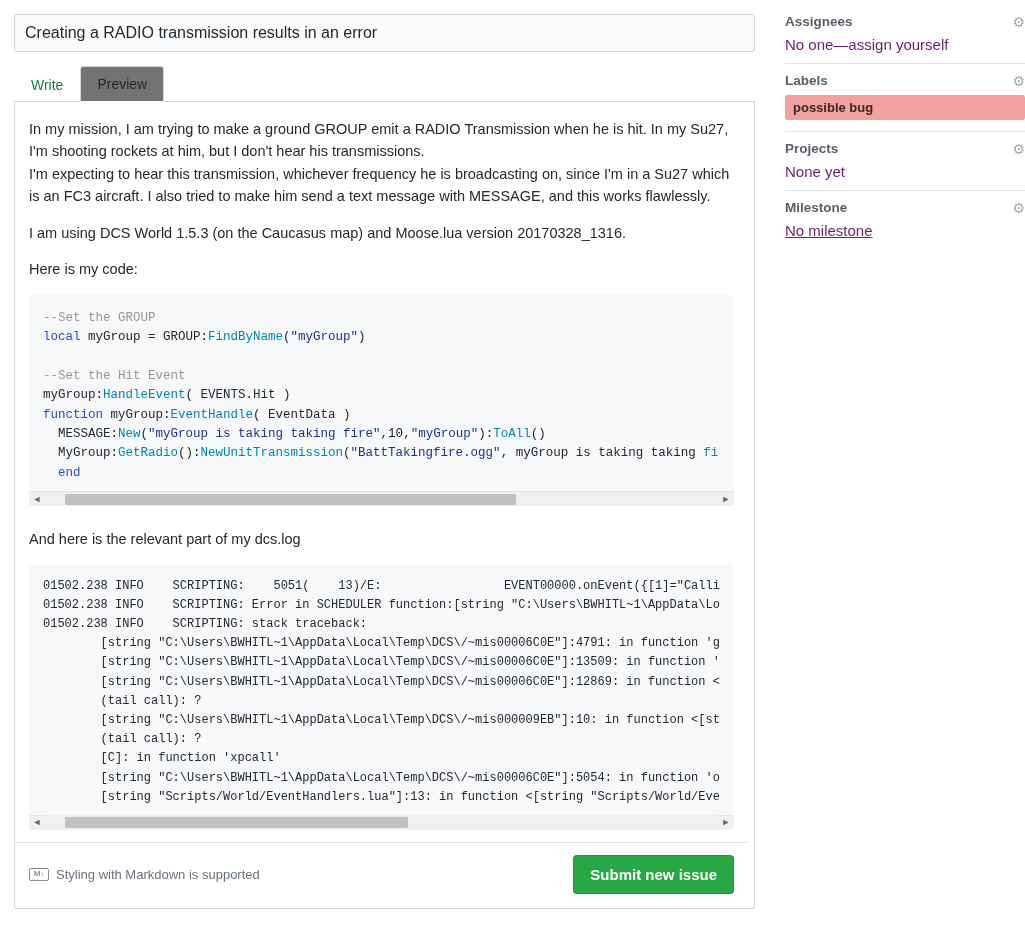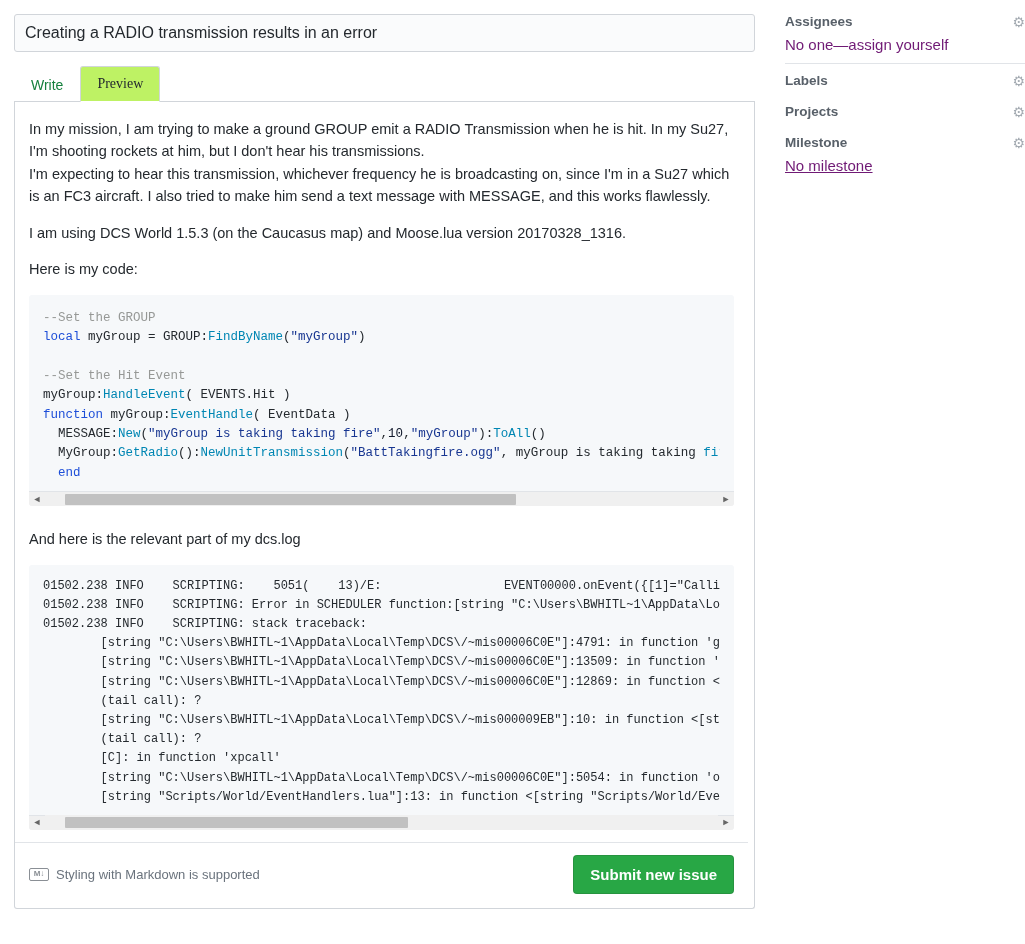--- a/index.html
+++ b/index.html
@@ -52,26 +52,25 @@
     color: #15803d;
     border: 1px solid transparent;
     border-bottom: none;
     background: transparent;
     cursor: pointer;
     line-height: 1.2;
     position: relative;
     top: 1px;
   }
   .tab.active {
-    background: #bef264;
+    background: #737373;
     border: 1px solid #d1d5da;
     border-bottom: 1px solid #ffffff;
     border-radius: 3px 3px 0 0;
     color: #24292e;
-    font-family: Liberation Serif, serif;
   }
   .body-panel {
     border: 1px solid #d1d5da;
     border-top: none;
     border-radius: 0 0 3px 3px;
     padding: 16px 20px 0 14px;
     background: #fff;
     width: 741px;
     position: relative;
   }
@@ -326,27 +325,31 @@
         <span class="gear">⚙</span>
       </div>
       <div class="side-body">No one—assign yourself</div>
     </div>
 
     <div class="side-section">
       <div class="side-head">
         <span class="side-title">Labels</span>
         <span class="gear">⚙</span>
       </div>
+      <div class="chip-wrap">
+        <span class="label-chip" style="background: rgb(242, 160, 160);">possible bug</span>
+      </div>
     </div>
 
     <div class="side-section">
       <div class="side-head">
         <span class="side-title">Projects</span>
         <span class="gear">⚙</span>
       </div>
+      <div class="side-body">None yet</div>
     </div>
 
     <div class="side-section">
       <div class="side-head">
         <span class="side-title">Milestone</span>
         <span class="gear">⚙</span>
       </div>
       <div class="side-body nolabel" style="border-bottom:none;">No milestone</div>
     </div>
 

